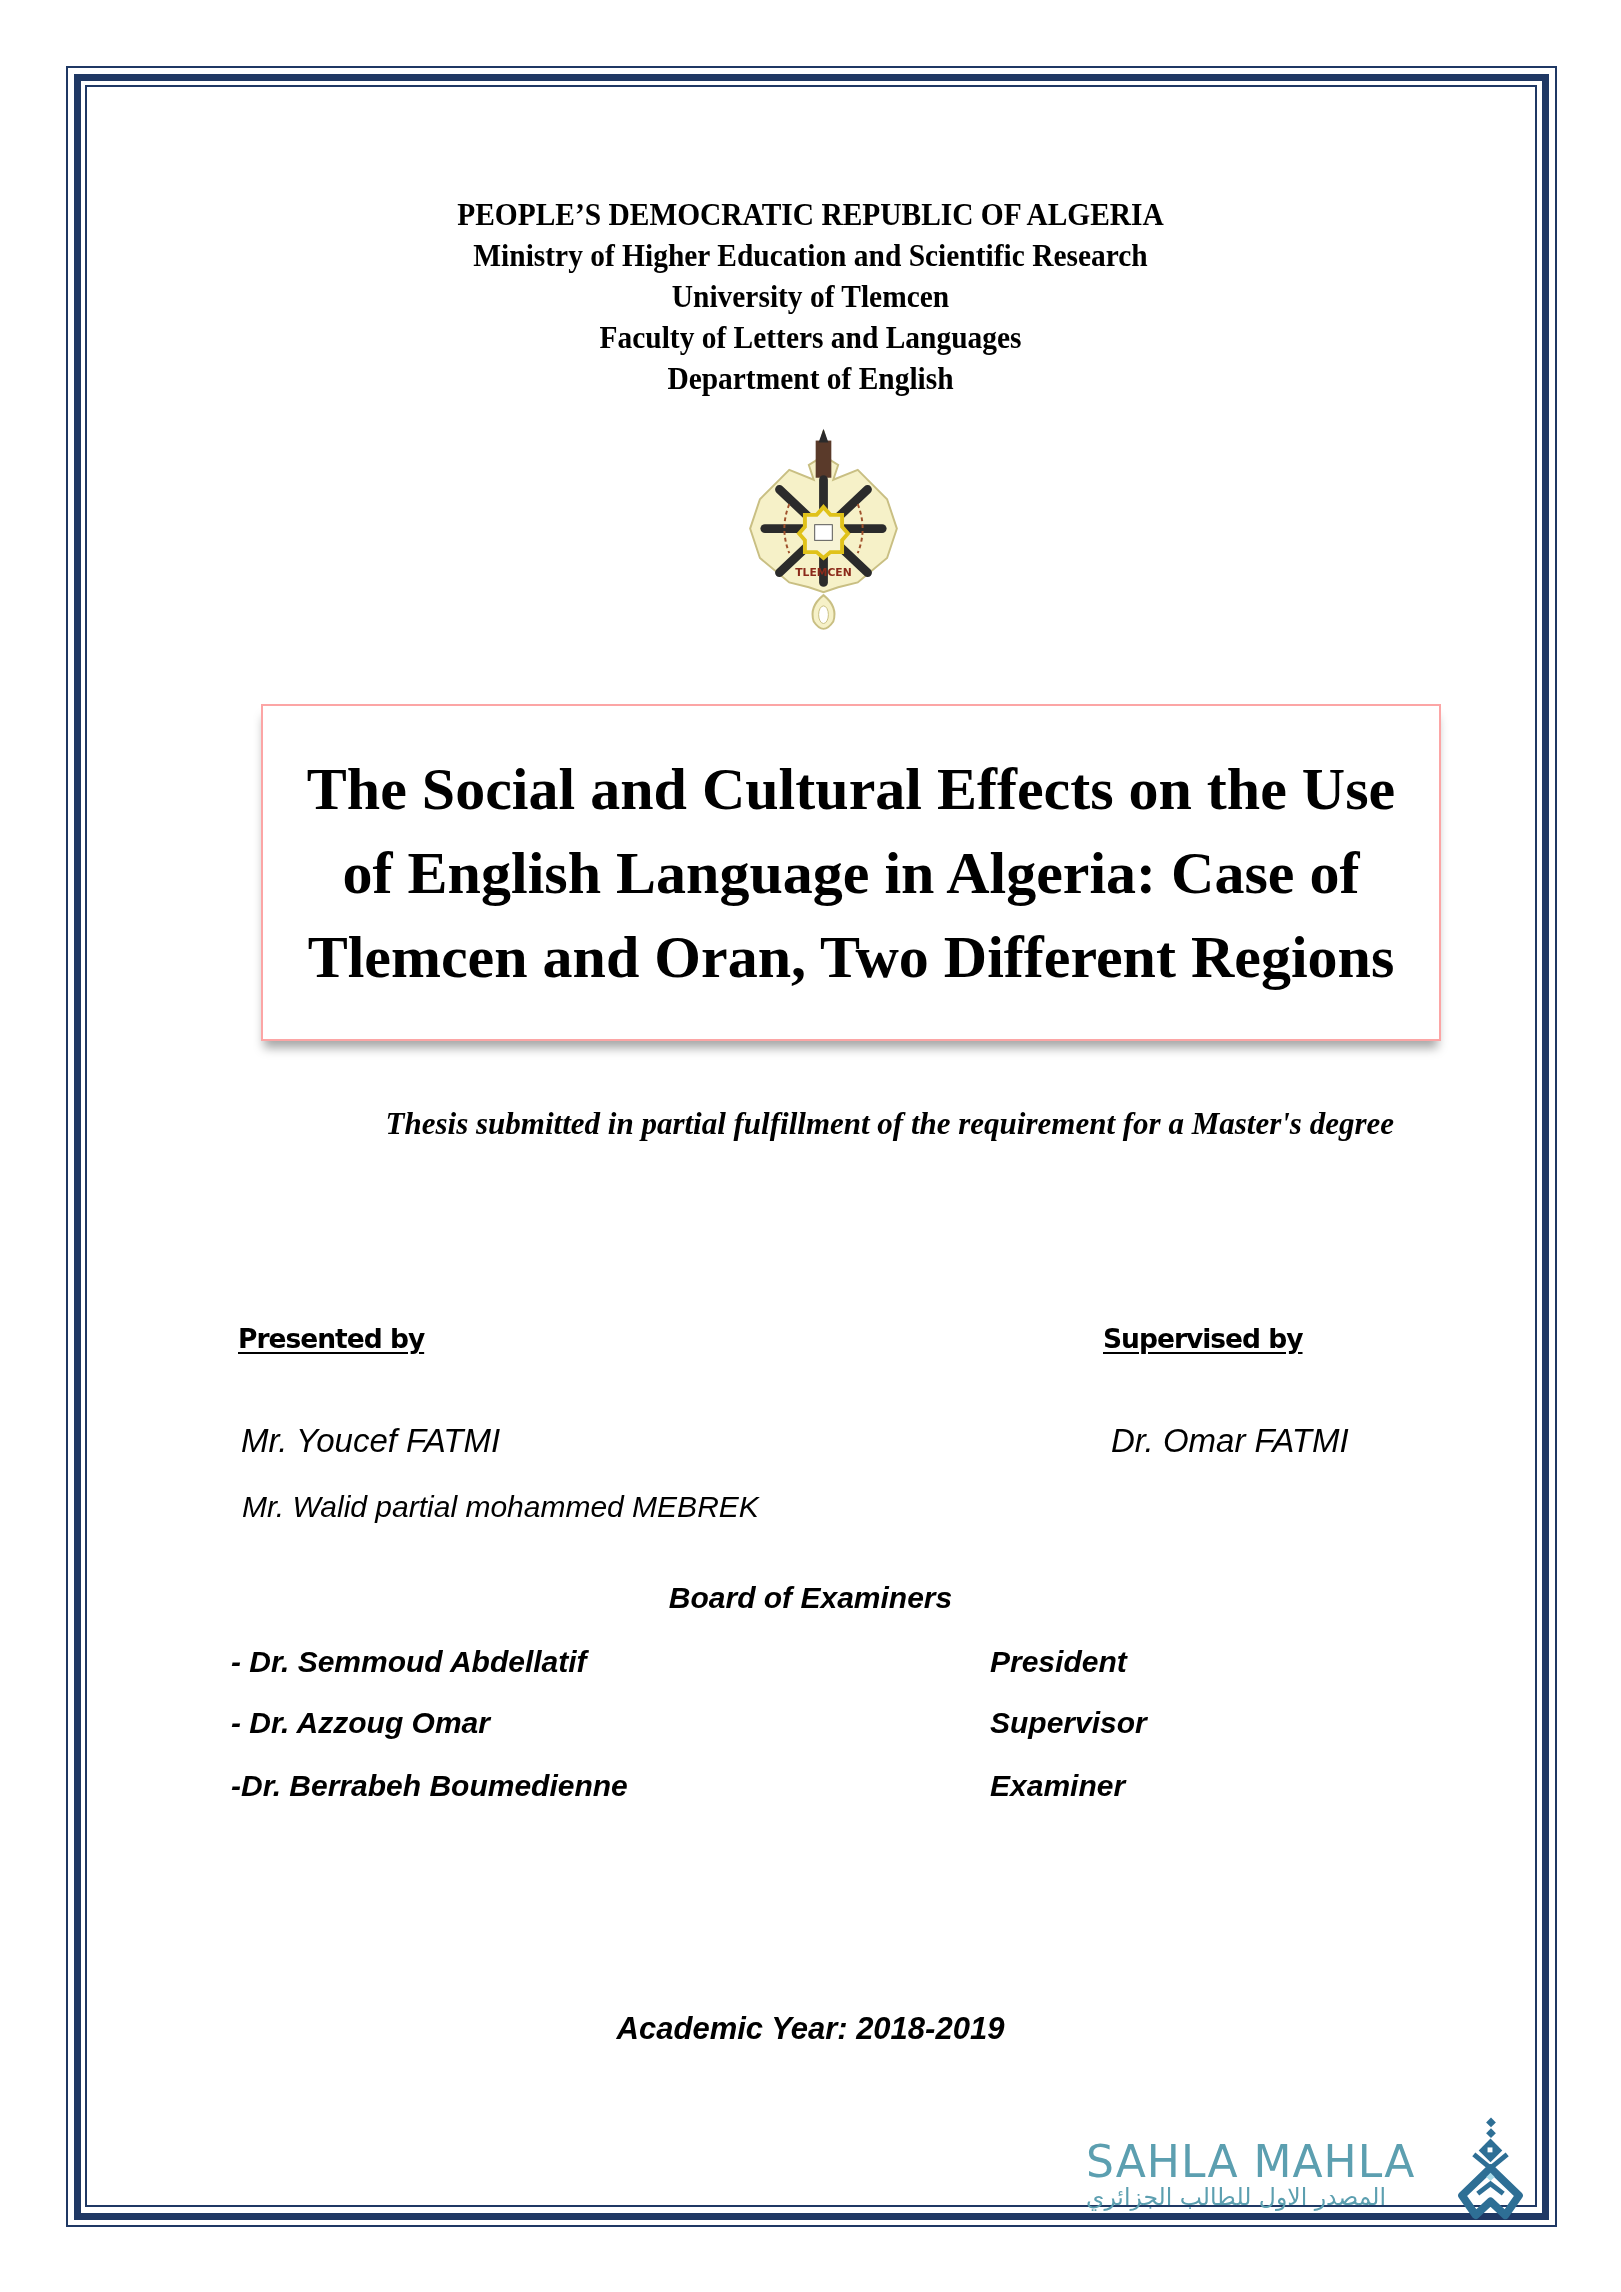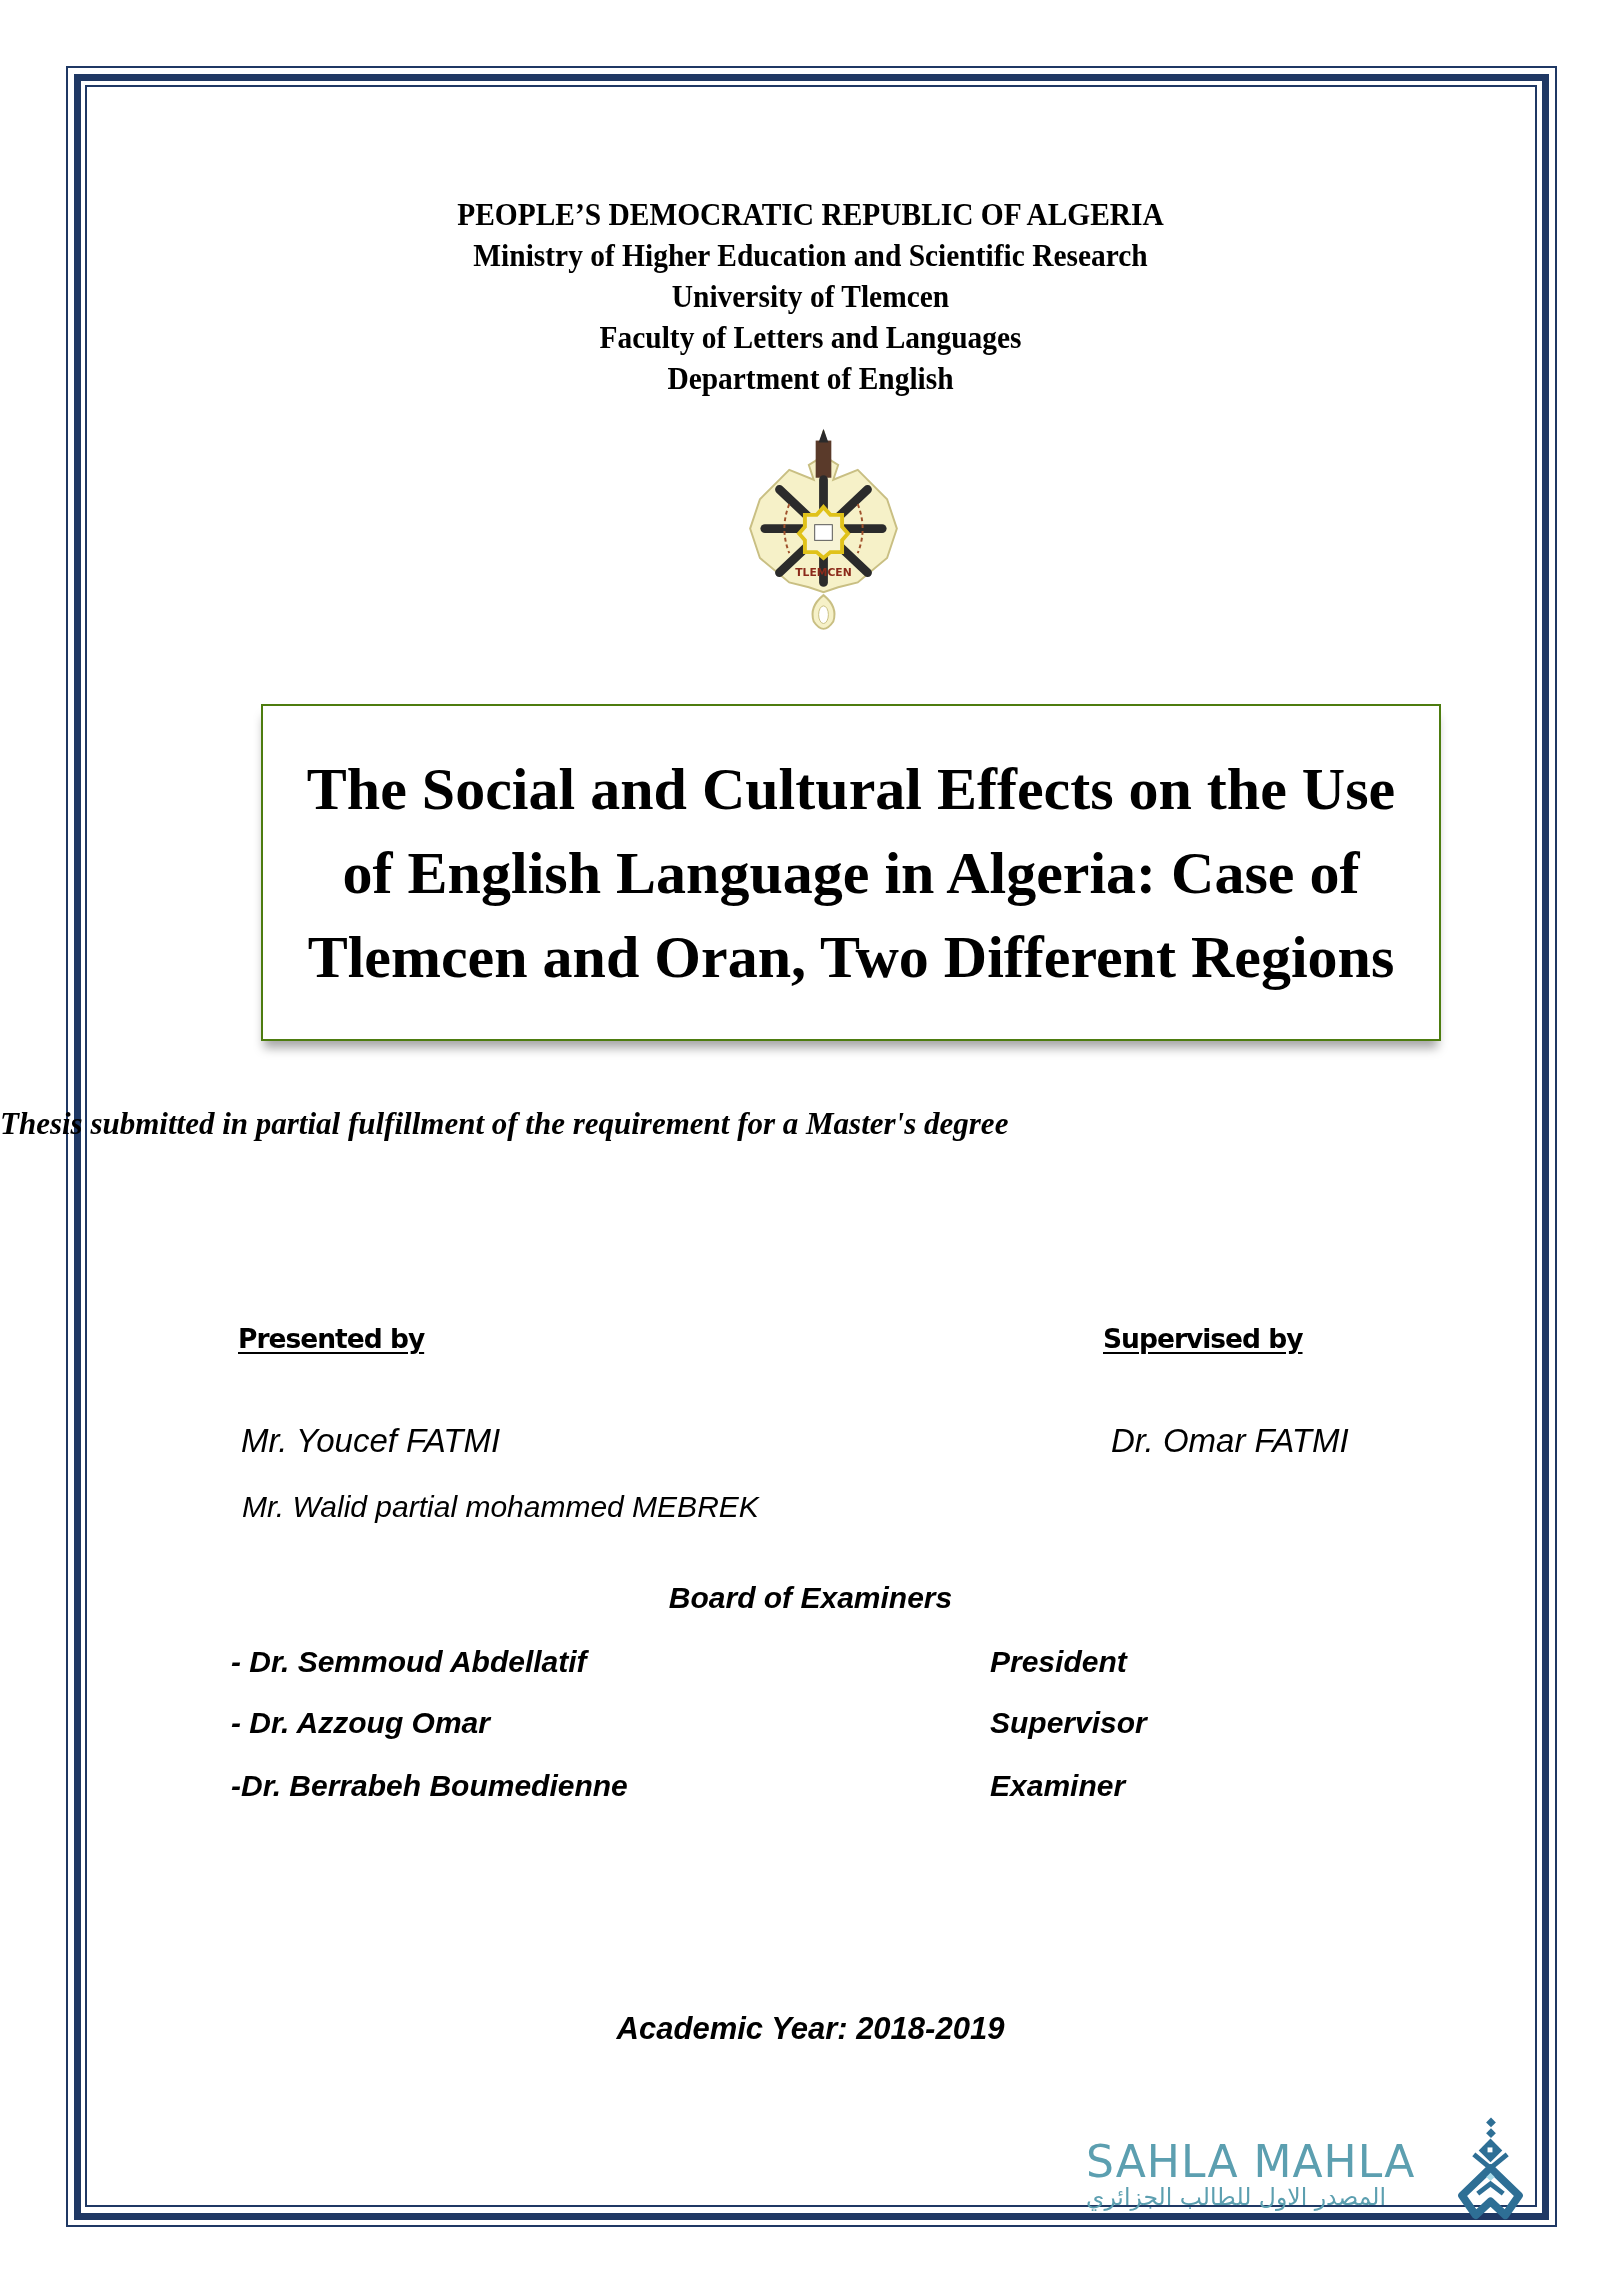--- a/index.html
+++ b/index.html
@@ -26,32 +26,32 @@
     font-size: 32px; line-height: 41px; color: #000;
   }
   .header-block div { transform: scaleX(0.92); }
 
   .univ-logo {
     position: absolute; left: 740px; top: 421px; width: 167px; height: 225px;
   }
 
   .title-box {
     position: absolute; left: 261px; top: 704px; width: 1180px; height: 337px;
-    border: 2px solid #4d7c0f; box-sizing: border-box; background: #fff;
+    border: 2px solid #fca5a5; box-sizing: border-box; background: #fff;
     box-shadow: 0 9.8px 9.8px -2.9px rgba(0,0,0,0.35);
     display: flex; align-items: center; justify-content: center;
   }
   .title-text {
     font-family: "Liberation Serif", serif; font-weight: bold;
     font-size: 60px; line-height: 84px; text-align: center; color: #000;
   }
 
   .subtitle {
     position: absolute; left: 0; width: 1394px; top: 1102px;
-    text-align: left; font-family: "Liberation Serif", serif;
+    text-align: right; font-family: "Liberation Serif", serif;
     font-style: italic; font-weight: bold; font-size: 31px; line-height: 43px;
   }
 
   .label-underlined {
     position: absolute; font-family: "DejaVu Sans", sans-serif;
     font-weight: bold; font-size: 26.5px; text-decoration: underline;
     text-underline-offset: 3.9px; letter-spacing: -1px;
   }
   .name-line {
     position: absolute; font-family: "Liberation Sans", sans-serif;

